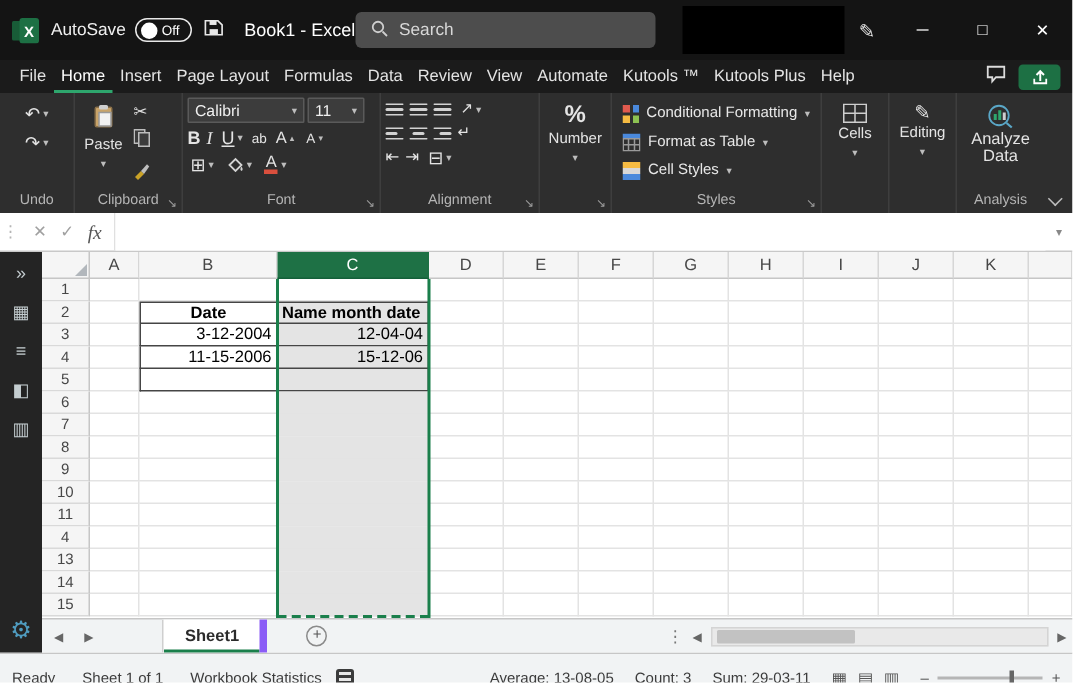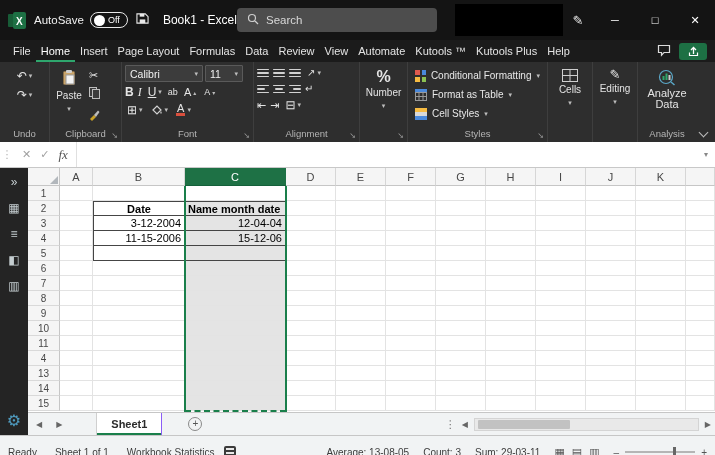--- a/index.html
+++ b/index.html
@@ -103,21 +103,21 @@
   .g-cell.tbl{border-right:1px solid #454545;border-bottom:1px solid #454545}
   .g-cell.tbl-t{border-top:1px solid #454545}
   .g-cell.tbl-l{border-left:1px solid #454545}
   .sel-edge{position:absolute;top:18px;bottom:0;width:2px;background:#1a7f4b;z-index:5}
   .sel-bottom{position:absolute;bottom:0;height:0;border-bottom:2px dashed #1a7f4b;z-index:5}
 
   
   .sheetbar{height:23px;background:#f1f3f4;border-top:1px solid #c6c6c6;display:flex;
     align-items:stretch;font-size:11px;color:#333}
   .sb-nav{display:flex;align-items:center;gap:14px;padding:0 8px;color:#666;font-size:8px}
-  .sheet-tab{margin-left:26px;background:#fff;border-left:1px solid #cfcfcf;border-right:1px solid #8b5cf6;
+  .sheet-tab{margin-left:38px;background:#fff;border-left:1px solid #cfcfcf;border-right:5px solid #8b5cf6;
     box-shadow:inset 0 -2px 0 #1a7f4b;display:flex;align-items:center;padding:0 14px;font-weight:bold;color:#2b2b2b}
   .add-sheet{margin-left:26px;align-self:center;width:14px;height:14px;border:1px solid #8a8a8a;
     border-radius:50%;display:flex;align-items:center;justify-content:center;font-size:10px;color:#555;line-height:10px}
   .sb-right{margin-left:auto;display:flex;align-items:center;gap:6px;padding-right:4px}
   .sb-dots{color:#777;font-size:11px}
   .hs-arrow{color:#666;font-size:8px}
   .hs-track{width:225px;height:13px;background:#e9e9e9;border:1px solid #d4d4d4;position:relative}
   .hs-thumb{position:absolute;left:3px;top:1px;height:9px;width:92px;background:#c2c2c2;border-radius:1px}
 
   

